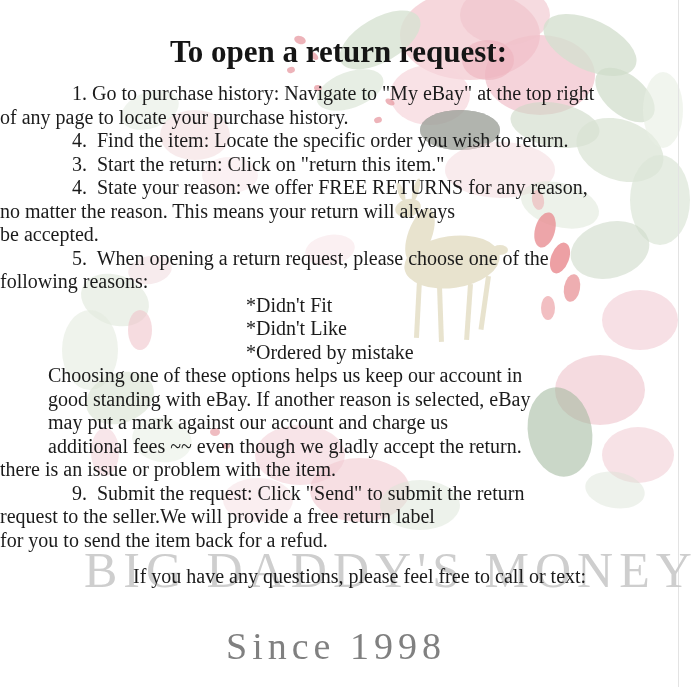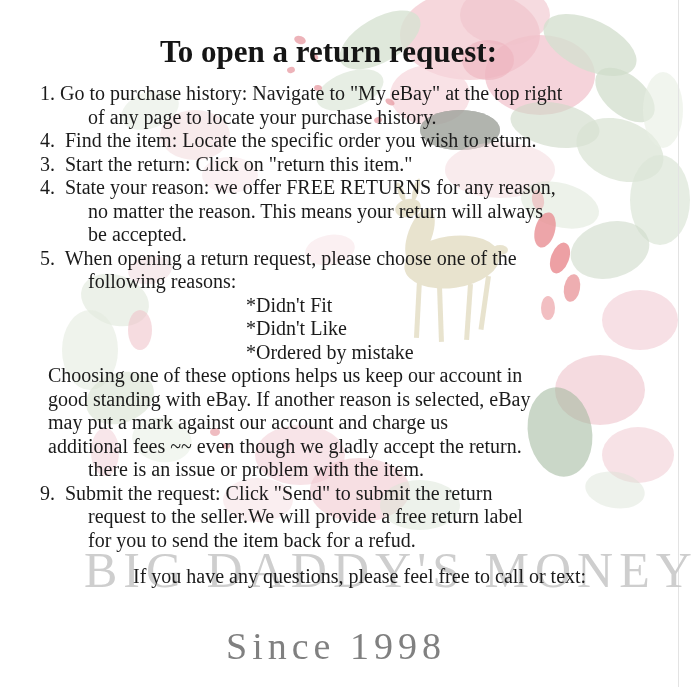--- a/index.html
+++ b/index.html
@@ -29,34 +29,34 @@
     font-size: 50px; font-weight: normal;
     letter-spacing: 6px; white-space: nowrap;
     color: #c6c6c6; opacity: 0.85;
   }
   .watermark-since {
     position: absolute; left: 226px; top: 624px; z-index: 1;
     font-size: 38px; letter-spacing: 5px; white-space: nowrap;
     color: #737373; opacity: 0.9;
   }
   .doc-title {
-    position: absolute; left: 160px; top: 34px; z-index: 2;
+    position: absolute; left: 170px; top: 34px; z-index: 2;
     font-size: 31px; font-weight: 600; color: #151515;
     white-space: nowrap;
   }
   .doc-lines {
     position: absolute; left: 0; top: 82px; z-index: 2;
     width: 699px; color: #1b1b1b;
   }
   .line {
     font-size: 20px; line-height: 23.5px; min-height: 23.5px;
     white-space: pre; color: #1b1b1b;
   }
-  .l-num    { padding-left: 40px; }
-  .l-cont   { padding-left: 88px; }
+  .l-num    { padding-left: 72px; }
+  .l-cont   { }
   .l-star   { padding-left: 246px; }
   .l-para   { padding-left: 48px; }
   .l-blank  { height: 13px; min-height: 13px; }
   .l-footer { padding-left: 104px; margin-left: 29px; }
   .l-phone  { padding-left: 252px; letter-spacing: 1px; }
 </style>
 </head>
 <body>
 
 <div class="stage">

